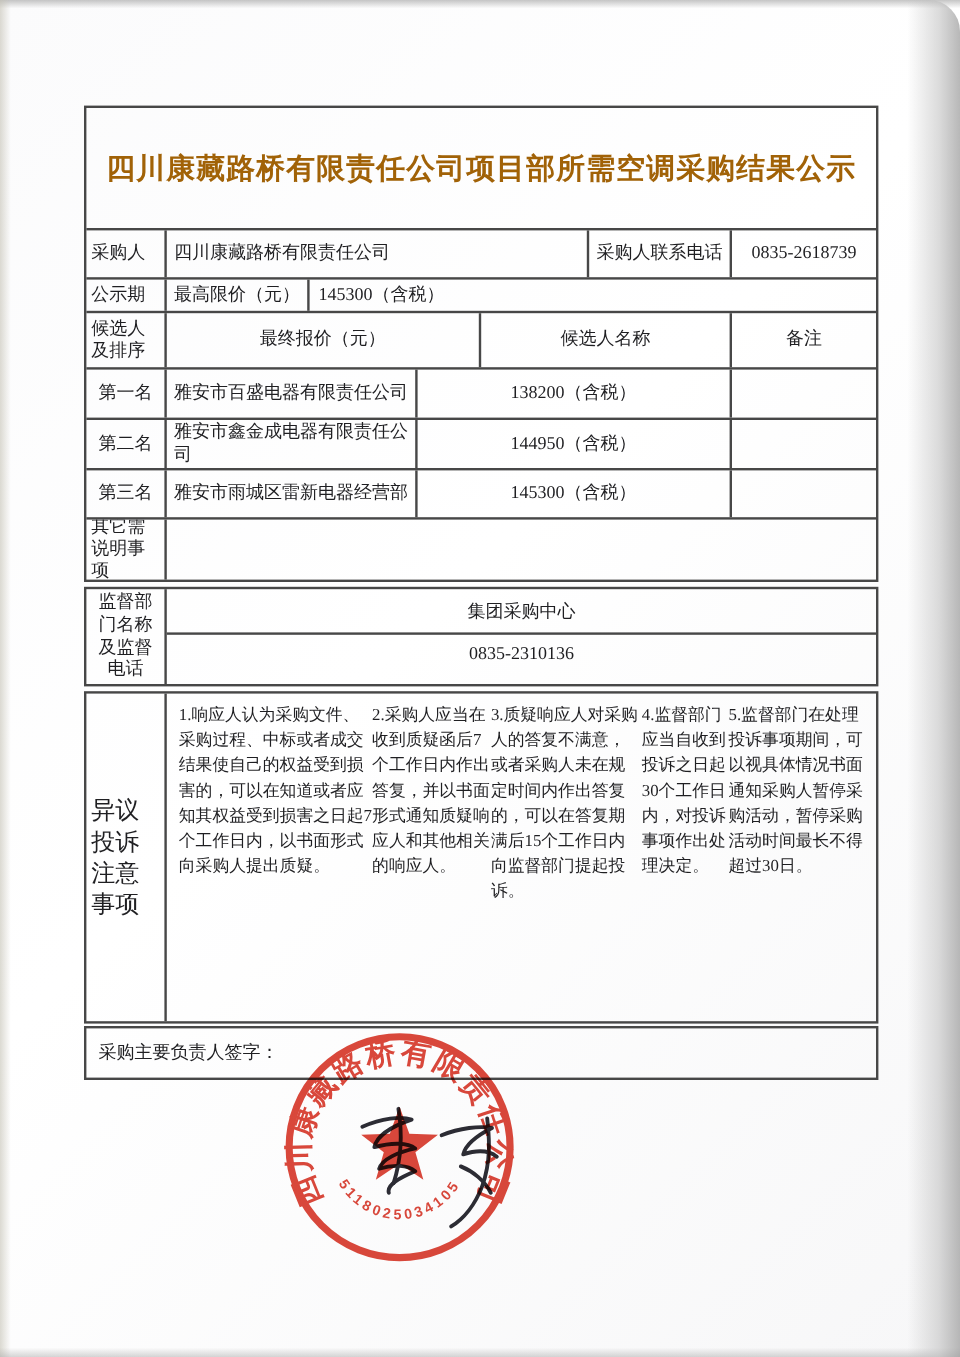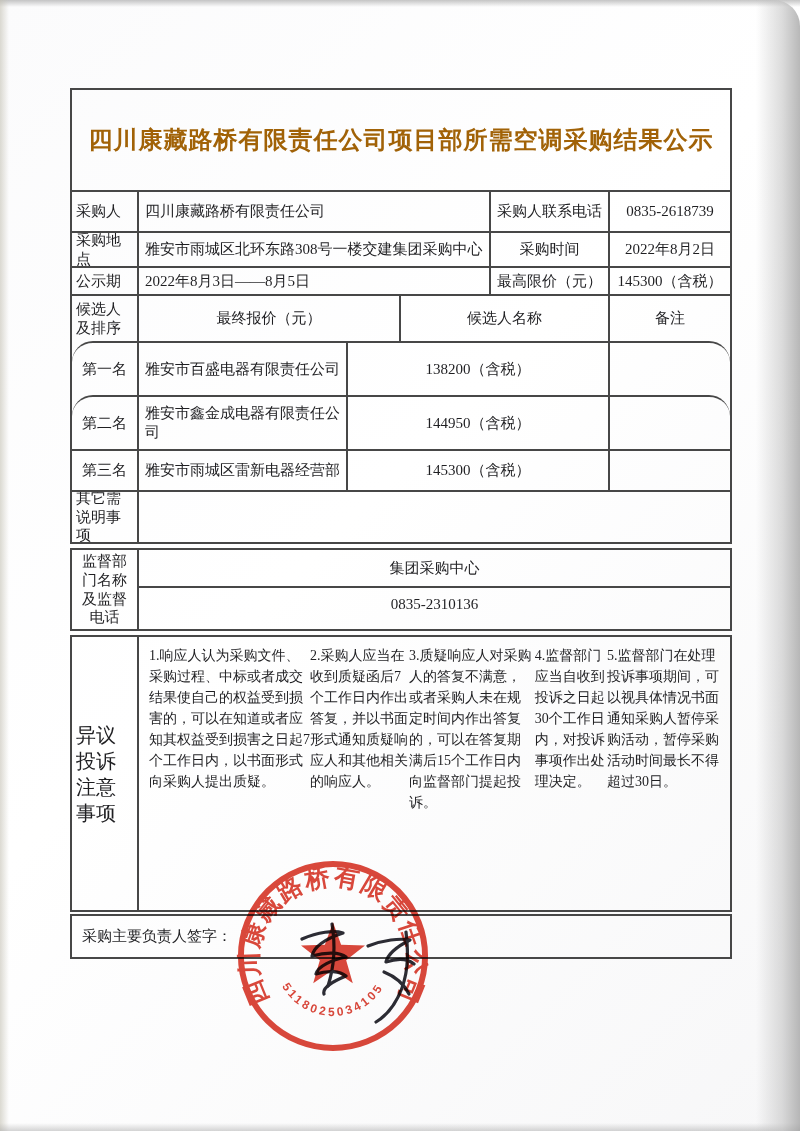--- a/index.html
+++ b/index.html
@@ -59,21 +59,21 @@
   .doc-title {
     font-family:"Liberation Sans", sans-serif;
     font-weight:bold; font-size:24px; letter-spacing:1px; color:#a16207;
   }
 
   .h-project   { height:40px; }
   .h-purchaser { height:41px; }
   .h-location  { height:35px; }
   .h-publicity { height:28px; }
   .h-candhead  { height:47px; }
-  .h-cand      { height:54px;border-radius:21px; }
+  .h-cand      { height:42px; }
   .h-cand3     { height:41px; }
   .h-other     { height:52px; }
 
   .gap4 { margin-top:4px; }
   .gap2 { margin-top:2px; }
 
   
   .sup-right { flex:1; display:flex; flex-direction:column; }
   .sup-sub { height:36px; display:flex; align-items:center; justify-content:center; font-size:15px; }
   .sup-sub + .sup-sub { border-top:2px solid #474747; height:34px; }
@@ -117,30 +117,23 @@
     </div>
 
 
     <div class="row h-purchaser">
       <div class="cell c-label">采购人</div>
       <div class="cell w-wide">四川康藏路桥有限责任公司</div>
       <div class="cell w-key c-center">采购人联系电话</div>
       <div class="cell w-last c-center">0835-2618739</div>
     </div>
 
-    <div class="row h-location">
-      <div class="cell c-label">采购地点</div>
-      <div class="cell w-wide">雅安市雨城区北环东路308号一楼交建集团采购中心</div>
-      <div class="cell w-key c-center">采购时间</div>
-      <div class="cell w-last c-center">2022年8月2日</div>
-    </div>
 
     <div class="row h-publicity">
       <div class="cell c-label">公示期</div>
-      <div class="cell w-wide">2022年8月3日——8月5日</div>
       <div class="cell w-key c-center">最高限价（元）</div>
       <div class="cell w-last c-center">145300（含税）</div>
     </div>
 
     <div class="row h-candhead">
       <div class="cell c-label">候选人及排序</div>
       <div class="cell w-price c-center">最终报价（元）</div>
       <div class="cell w-name c-center">候选人名称</div>
       <div class="cell w-last c-center">备注</div>
     </div>

